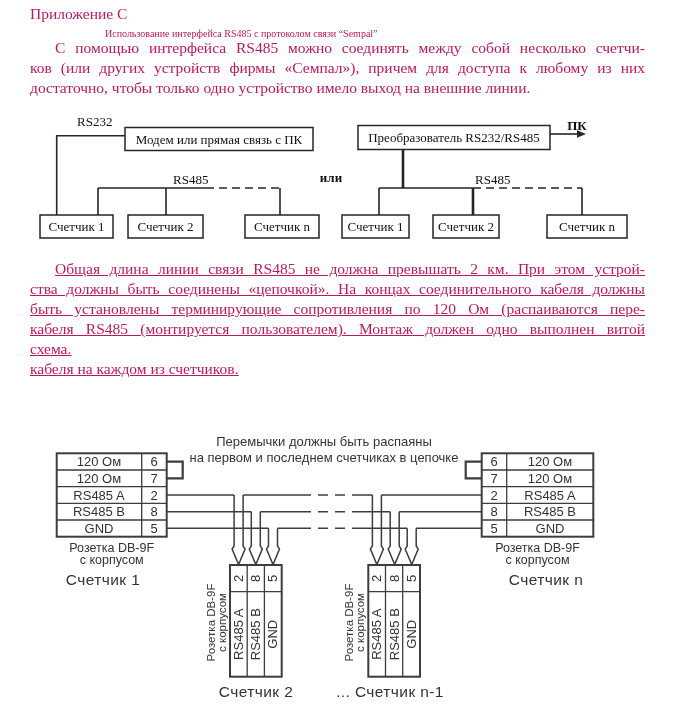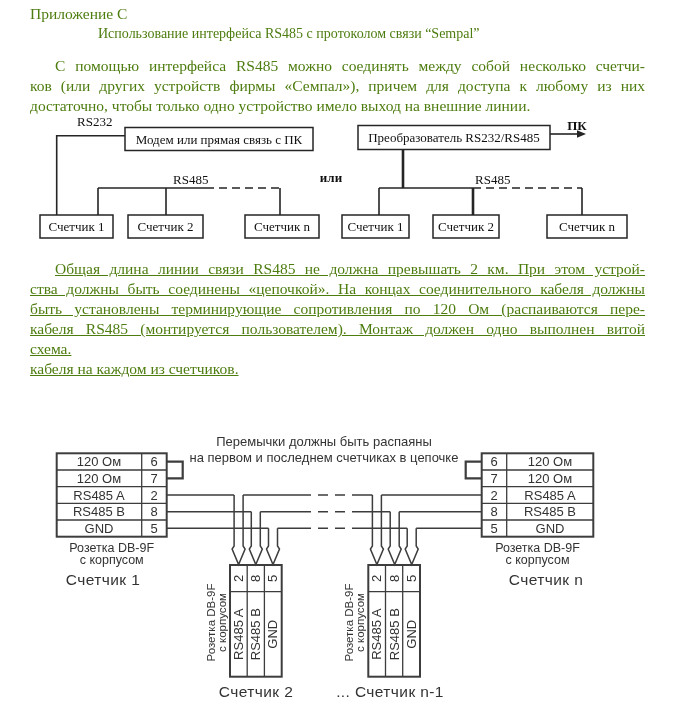--- a/index.html
+++ b/index.html
@@ -1,21 +1,21 @@
 <!DOCTYPE html>
 <html><head>
 <meta charset="utf-8">
 <style>
   html,body{margin:0;padding:0;background:#fff;}
   .page{position:relative;width:673px;height:718px;background:#ffffff;overflow:hidden;
-        font-family:"Liberation Serif",serif;color:#4d7c0f;}
+        font-family:"Liberation Serif",serif;color:#be185d;}
   .appendix{position:absolute;left:30px;top:4px;font-size:15.5px;line-height:20px;}
-  .doc-title{position:absolute;left:98px;top:24px;font-size:14px;line-height:20px;}
+  .doc-title{position:absolute;left:105px;top:24px;font-size:10px;line-height:20px;}
   .para{position:absolute;left:30px;width:615px;font-size:15.5px;line-height:20px;}
-  #para1{top:56px;}
+  #para1{top:38px;}
   #para2{top:259px;text-decoration:underline;}
   .tl{text-align:justify;text-align-last:justify;height:20px;white-space:normal;}
   .tl.first{padding-left:25px;}
   .tl.last{text-align-last:left;}
   svg{position:absolute;left:0;}
   #d1{top:115px;}
   #d2{top:428px;}
   
   #d1 .box{fill:none;stroke:#252525;stroke-width:1.5;}
   #d1 .w{fill:none;stroke:#252525;stroke-width:1.6;}

